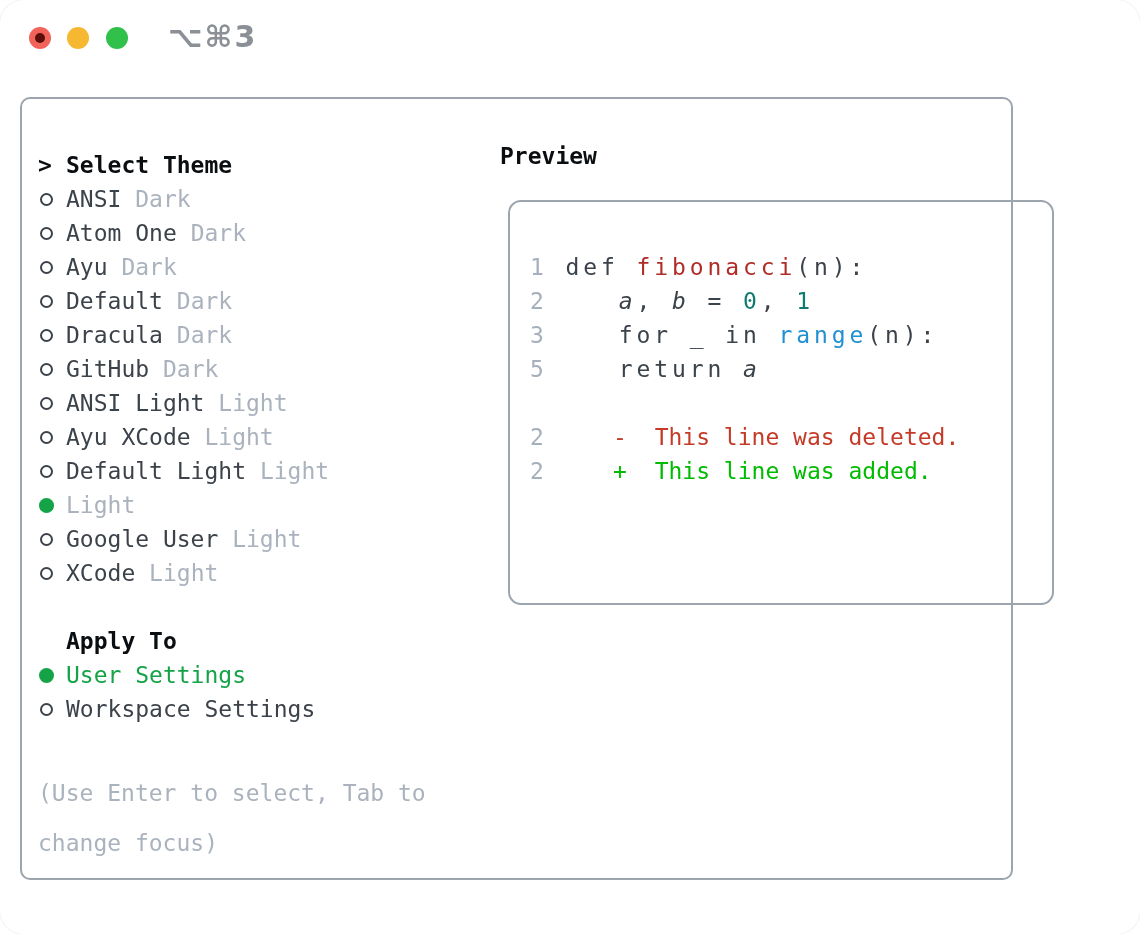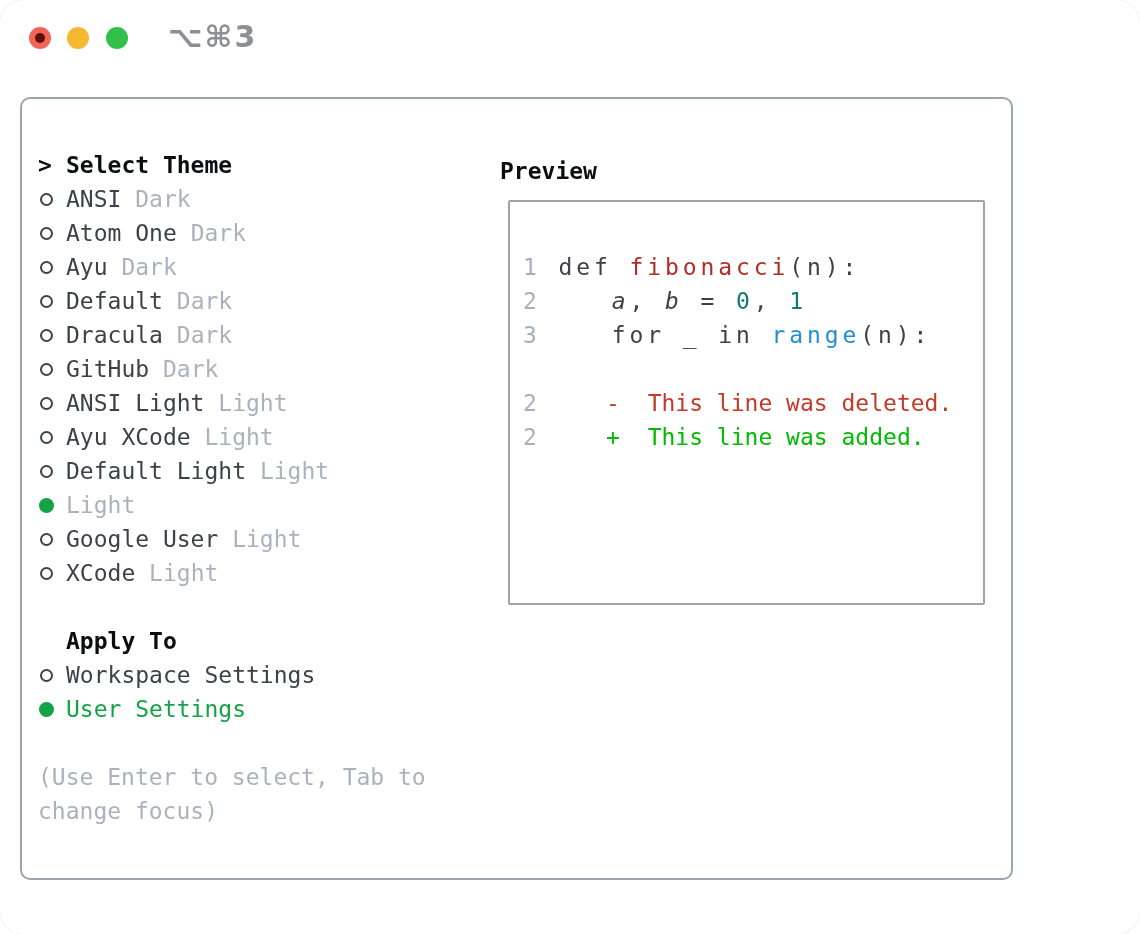--- a/index.html
+++ b/index.html
@@ -38,29 +38,29 @@
   .left-col{position:absolute; left:16px; top:49px;}
   .row{display:flex; align-items:center; height:34px; font-size:23px;
        color:var(--text); white-space:pre;}
   .marker{width:28px; display:flex; align-items:center; flex:none;}
   .ring{width:13px; height:13px; box-sizing:border-box; border:2px solid var(--text);
         border-radius:50%; margin-left:2px;}
   .dot{width:15px; height:15px; border-radius:50%; background:var(--green); margin-left:1px;}
   .hdr{font-weight:bold; color:var(--header);}
   .variant{color:var(--muted);}
   .sel{color:var(--green);}
-  .row.help{color:var(--muted);}
+  .row.help{color:var(--muted);margin-top:16px;}
   .row.clickable{cursor:pointer;}
   
-  .preview-label{position:absolute; left:478px; top:55px; height:34px; display:flex;
+  .preview-label{position:absolute; left:478px; top:40px; height:34px; display:flex;
     align-items:center; font-size:23px; font-weight:bold; color:var(--header);}
   .preview-box{
-    position:absolute; left:486px; top:101px; width:477px; height:405px;
-    box-sizing:border-box; border:2px solid var(--border); border-radius:2px;
-    padding:48px 0 0 13px; overflow:hidden;
+    position:absolute; left:486px; top:101px; width:546px; height:405px;
+    box-sizing:border-box; border:2px solid var(--border); border-radius:13px;
+    padding:48px 0 0 20px; overflow:hidden;
   }
   .pline{height:34px; line-height:34px; font-size:23px; white-space:pre;}
   .pline.code{letter-spacing:3.9px;}
   .ln{color:var(--ln);}
   .tk-d{color:var(--text);}
   .tk-r{color:var(--func-red);}
   .tk-b{color:var(--builtin-blue);}
   .tk-t{color:var(--num-teal);}
   .tk-i{color:var(--text); font-style:italic;}
   .diff-context{color:var(--ctx-gray);}
@@ -95,34 +95,35 @@
           <div class="row clickable"><span class="marker"><span class="dot"></span></span><span class="variant">Light</span></div>
           <div class="row clickable"><span class="marker"><span class="ring"></span></span><span>Google User </span><span class="variant">Light</span></div>
           <div class="row clickable"><span class="marker"><span class="ring"></span></span><span>XCode </span><span class="variant">Light</span></div>
         </div>
       <div class="row"></div>
       <div class="row">
         <span class="marker"></span>
         <span class="hdr">Apply To</span>
       </div>
       <div id="apply-list">
+          <div class="row clickable"><span class="marker"><span class="dot"></span></span><span class="sel">User Settings</span></div>
           <div class="row clickable"><span class="marker"><span class="ring"></span></span><span>Workspace Settings</span></div>
-          <div class="row clickable"><span class="marker"><span class="dot"></span></span><span class="sel">User Settings</span></div>
         </div>
       <div class="row"></div>
       <div class="row help">(Use Enter to select, Tab to</div>
       <div class="row help">change focus)</div>
     </div>
 
     <div class="preview-label">Preview</div>
     <div class="preview-box">
       <div id="code-lines">
           <div class="pline code"><span class="ln">1</span><span class="tk-d"> def </span><span class="tk-r">fibonacci</span><span class="tk-d">(n):</span></div>
           <div class="pline code"><span class="ln">2</span><span class="tk-d">    </span><span class="tk-i">a</span><span class="tk-d">, </span><span class="tk-i">b</span><span class="tk-d"> = </span><span class="tk-t">0</span><span class="tk-d">, </span><span class="tk-t">1</span></div>
           <div class="pline code"><span class="ln">3</span><span class="tk-d">    for _ in </span><span class="tk-b">range</span><span class="tk-d">(n):</span></div>
+          <div class="pline code"><span class="ln">5</span><span class="tk-d">    return </span><span class="tk-i">a</span></div>
         </div>
       <div class="pline"></div>
       <div id="diff-lines">
           <div class="pline diff"><span class="ln">2</span><span class="diff-del">     -  This line was deleted.</span></div>
           <div class="pline diff"><span class="ln">2</span><span class="diff-add">     +  This line was added.</span></div>
         </div>
     </div>
   </div>
 </div>
 

